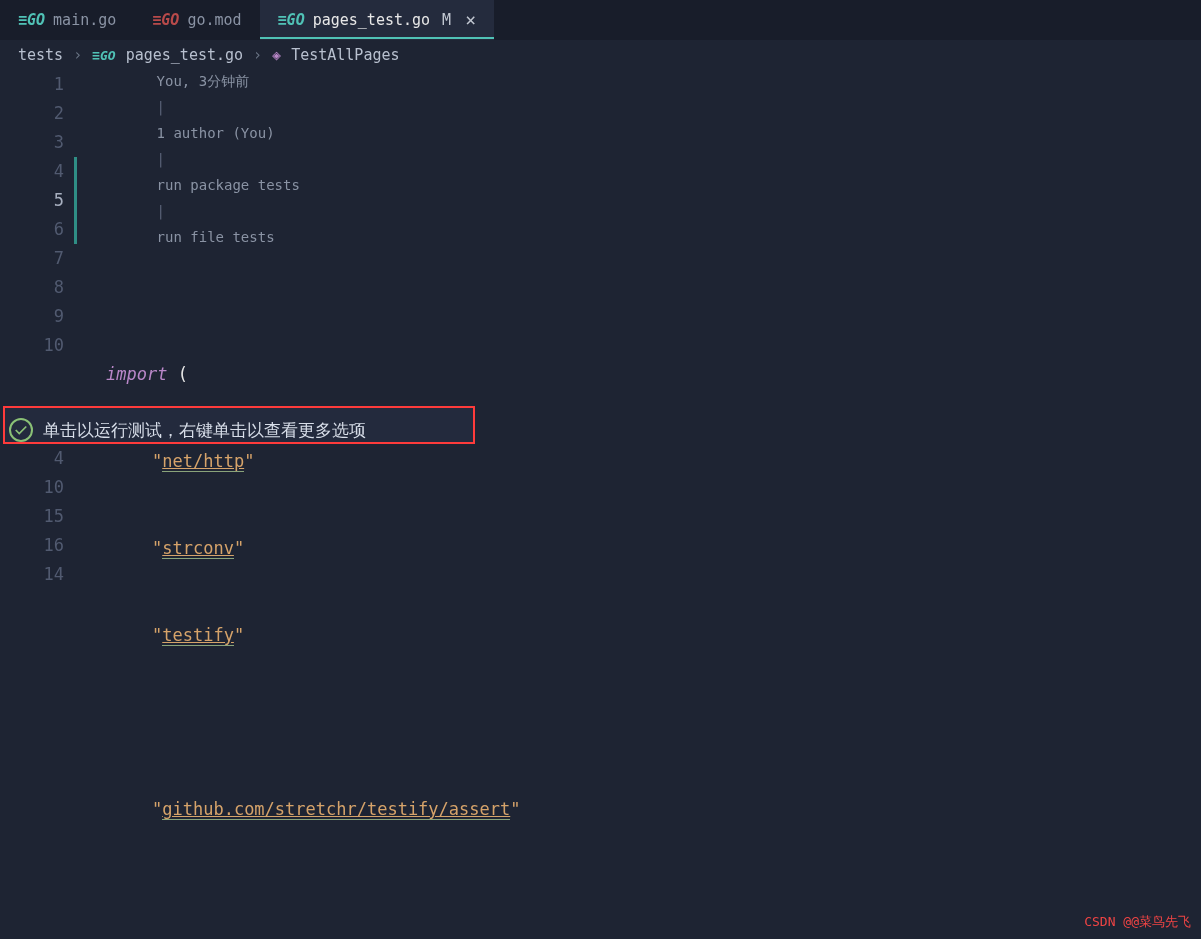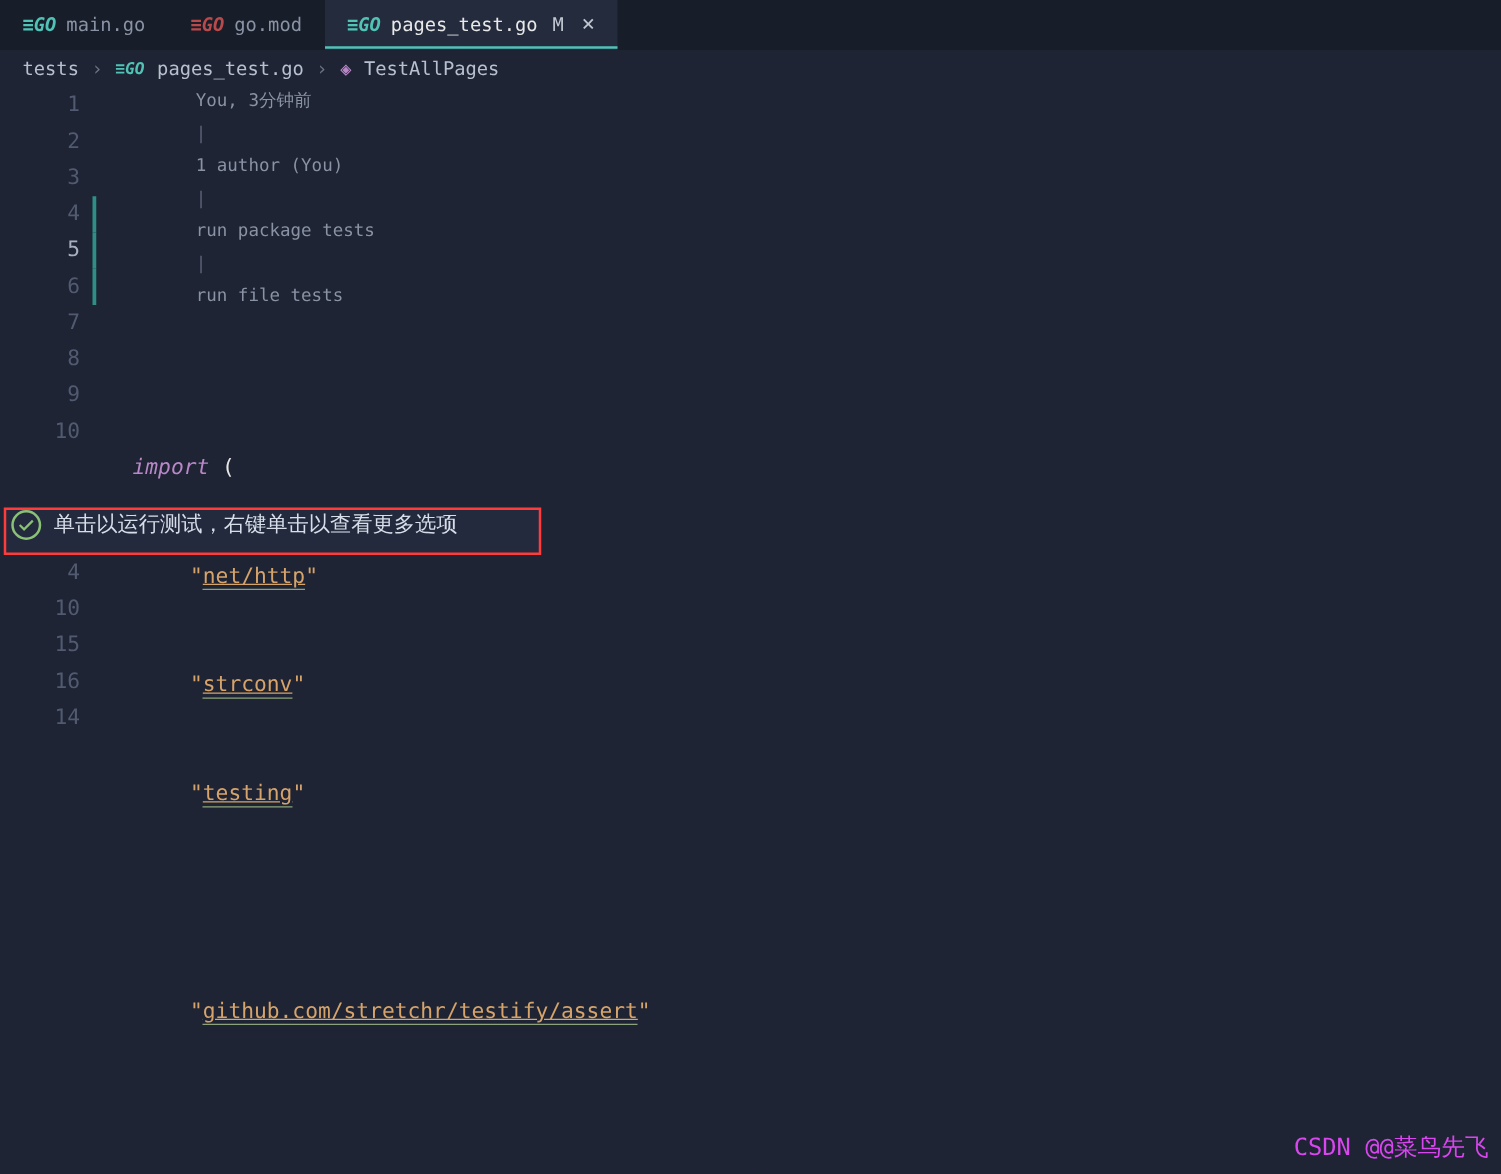--- a/index.html
+++ b/index.html
@@ -62,33 +62,33 @@
   .str{color:var(--orange);}
   .str-u{color:var(--orange);border-bottom:1px solid var(--link-underline);text-decoration:underline;}
   .paren{color:var(--white);}
   .codelens{color:var(--gray-text);font-size:14px;}
   .codelens-sep{color:#5a6277;}
   .cl-line{height:26px;line-height:26px;}
 
   .tooltip-box{
     position:absolute;
     left:3px; top:406px;
-    width:430px;height:38px;
-    display:flex;align-items:flex-start;gap:10px;
+    width:472px;height:38px;
+    display:flex;align-items:flex-end;gap:10px;
     background:#232a3d;
     border:2px solid var(--red-box);
     z-index:5;padding:0 8px 0 4px;
     font-size:17px;color:#d8dee9;
   }
   .check-icon{
     width:24px;height:24px;border:2px solid #8ac176;border-radius:50%;
     display:flex;align-items:center;justify-content:center;color:#8ac176;
   }
   .check-icon svg{width:14px;height:14px;}
-  .watermark{position:absolute;right:10px;bottom:8px;color:#d946ef;font-size:19px;}
+  .watermark{position:absolute;right:10px;bottom:8px;color:#ef4444;font-size:13px;}
 </style>
 </head>
 <body>
 
 <div class="tabs">
   <div class="tab">
     <span class="go-icon teal">≡GO</span>
     <span>main.go</span>
   </div>
   <div class="tab">
@@ -145,21 +145,21 @@
       <span>run package tests</span>
       <span class="codelens-sep">|</span>
       <span>run file tests</span>
     </div>
     <div style="height:0"></div>
 
     <div class="line"></div>
     <div class="line" style="margin-left:26px"><span class="k-purple">import</span> <span class="paren">(</span></div>
     <div class="line" style="margin-left:72px"><span class="str">"</span><span class="str-u">net/http</span><span class="str">"</span></div>
     <div class="line" style="margin-left:72px"><span class="str">"</span><span class="str-u">strconv</span><span class="str">"</span></div>
-    <div class="line" style="margin-left:72px"><span class="str">"</span><span class="str-u">testing</span><span class="str">"</span></div>
+    <div class="line" style="margin-left:72px"><span class="str">"</span><span class="str-u">testify</span><span class="str">"</span></div>
     <div class="line"></div>
     <div class="line" style="margin-left:72px"><span class="str">"</span><span class="str-u">github.com/stretchr/testify/assert</span><span class="str">"</span></div>
     
     
 
     
     
     
     
     

